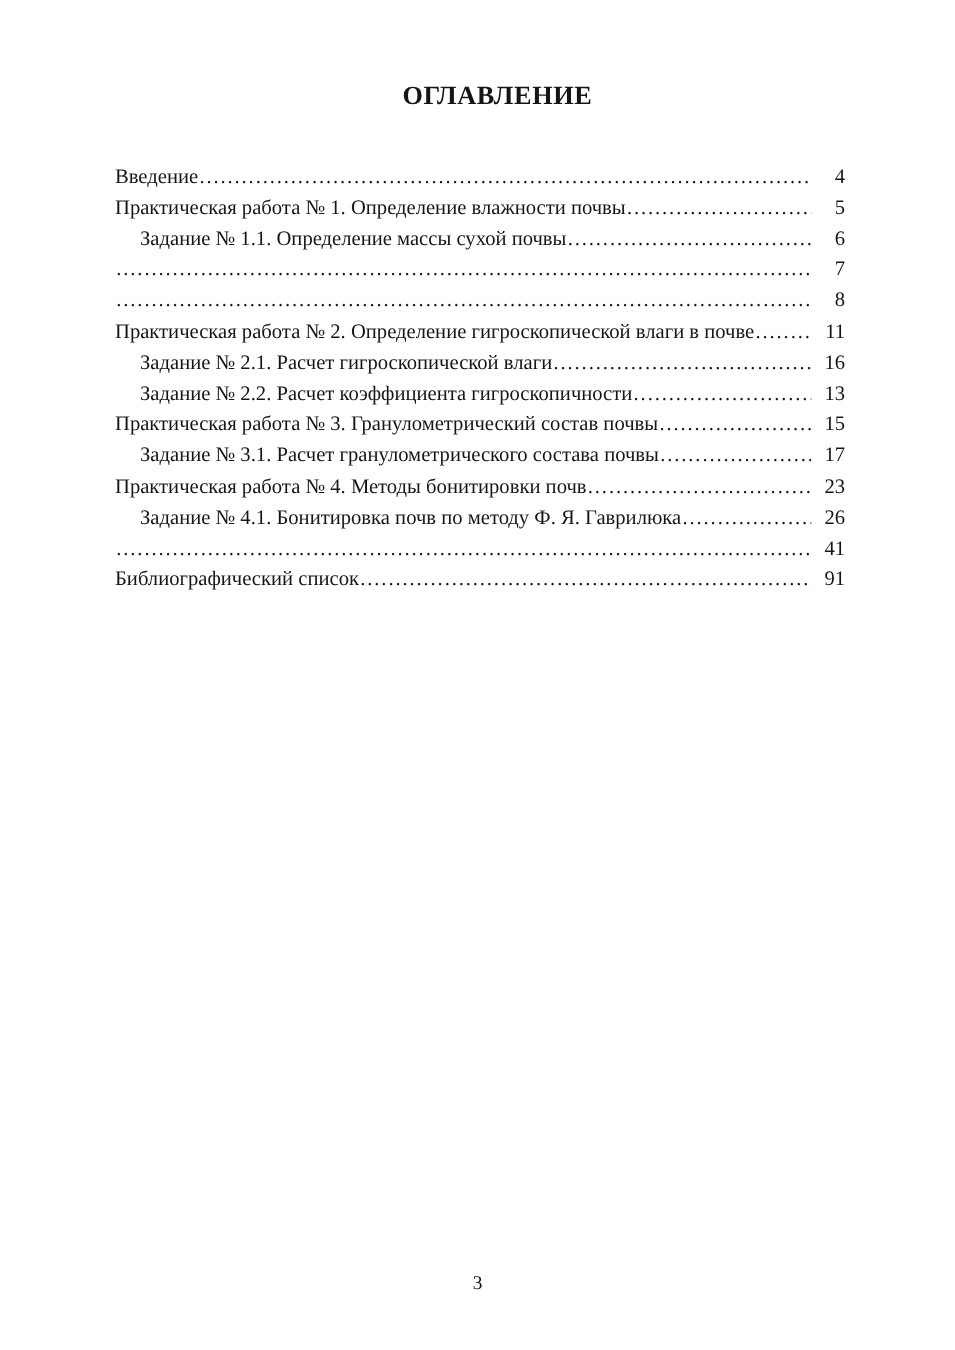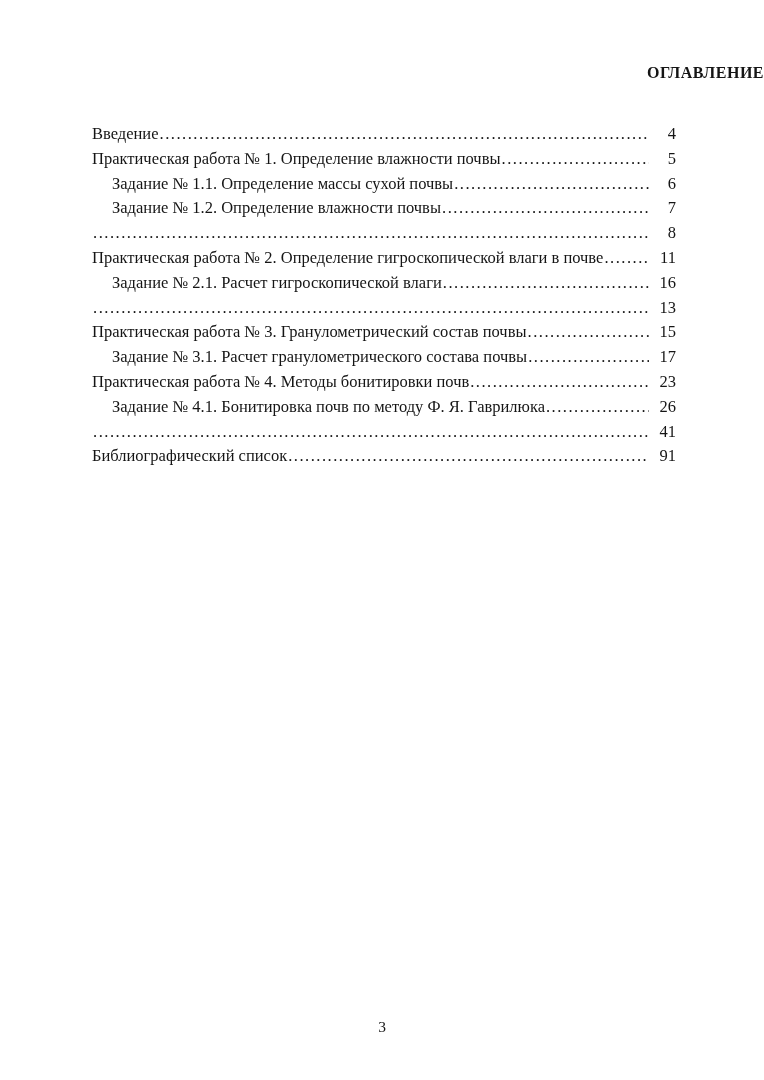--- a/index.html
+++ b/index.html
@@ -10,23 +10,23 @@
   body {
     width: 764px;
     height: 1080px;
     position: relative;
     font-family: "Liberation Serif", serif;
     color: #151515;
     overflow: hidden;
   }
   .page-title {
     padding-top: 64px;
-    text-align: right;
+    text-align: center;
     font-weight: bold;
-    font-size: 16px;
+    font-size: 21px;
     letter-spacing: 0.5px;
     padding-left: 32px;
   }
   .toc {
     margin: 40px 88px 0 92px;
     font-size: 16.5px;
   }
   .toc-row {
     display: flex;
     align-items: center;
@@ -79,21 +79,20 @@
     <span class="pagenum">5</span>
   </div>
 
   <div class="toc-row indent">
     <span class="label">Задание № 1.1. Определение массы сухой почвы</span>
     <span class="leader">........................................................................................................................</span>
     <span class="pagenum">6</span>
   </div>
 
   <div class="toc-row indent">
-    <span class="label">Задание № 1.2. Определение влажности почвы</span>
     <span class="leader">........................................................................................................................</span>
     <span class="pagenum">7</span>
   </div>
 
   <div class="toc-row indent">
     <span class="leader">........................................................................................................................</span>
     <span class="pagenum">8</span>
   </div>
 
   <div class="toc-row">
@@ -102,20 +101,21 @@
     <span class="pagenum">11</span>
   </div>
 
   <div class="toc-row indent">
     <span class="label">Задание № 2.1. Расчет гигроскопической влаги</span>
     <span class="leader">........................................................................................................................</span>
     <span class="pagenum">16</span>
   </div>
 
   <div class="toc-row indent">
+    <span class="label">Задание № 2.2. Расчет коэффициента гигроскопичности</span>
     <span class="leader">........................................................................................................................</span>
     <span class="pagenum">13</span>
   </div>
 
   <div class="toc-row">
     <span class="label">Практическая работа № 3. Гранулометрический состав почвы</span>
     <span class="leader">........................................................................................................................</span>
     <span class="pagenum">15</span>
   </div>
 

